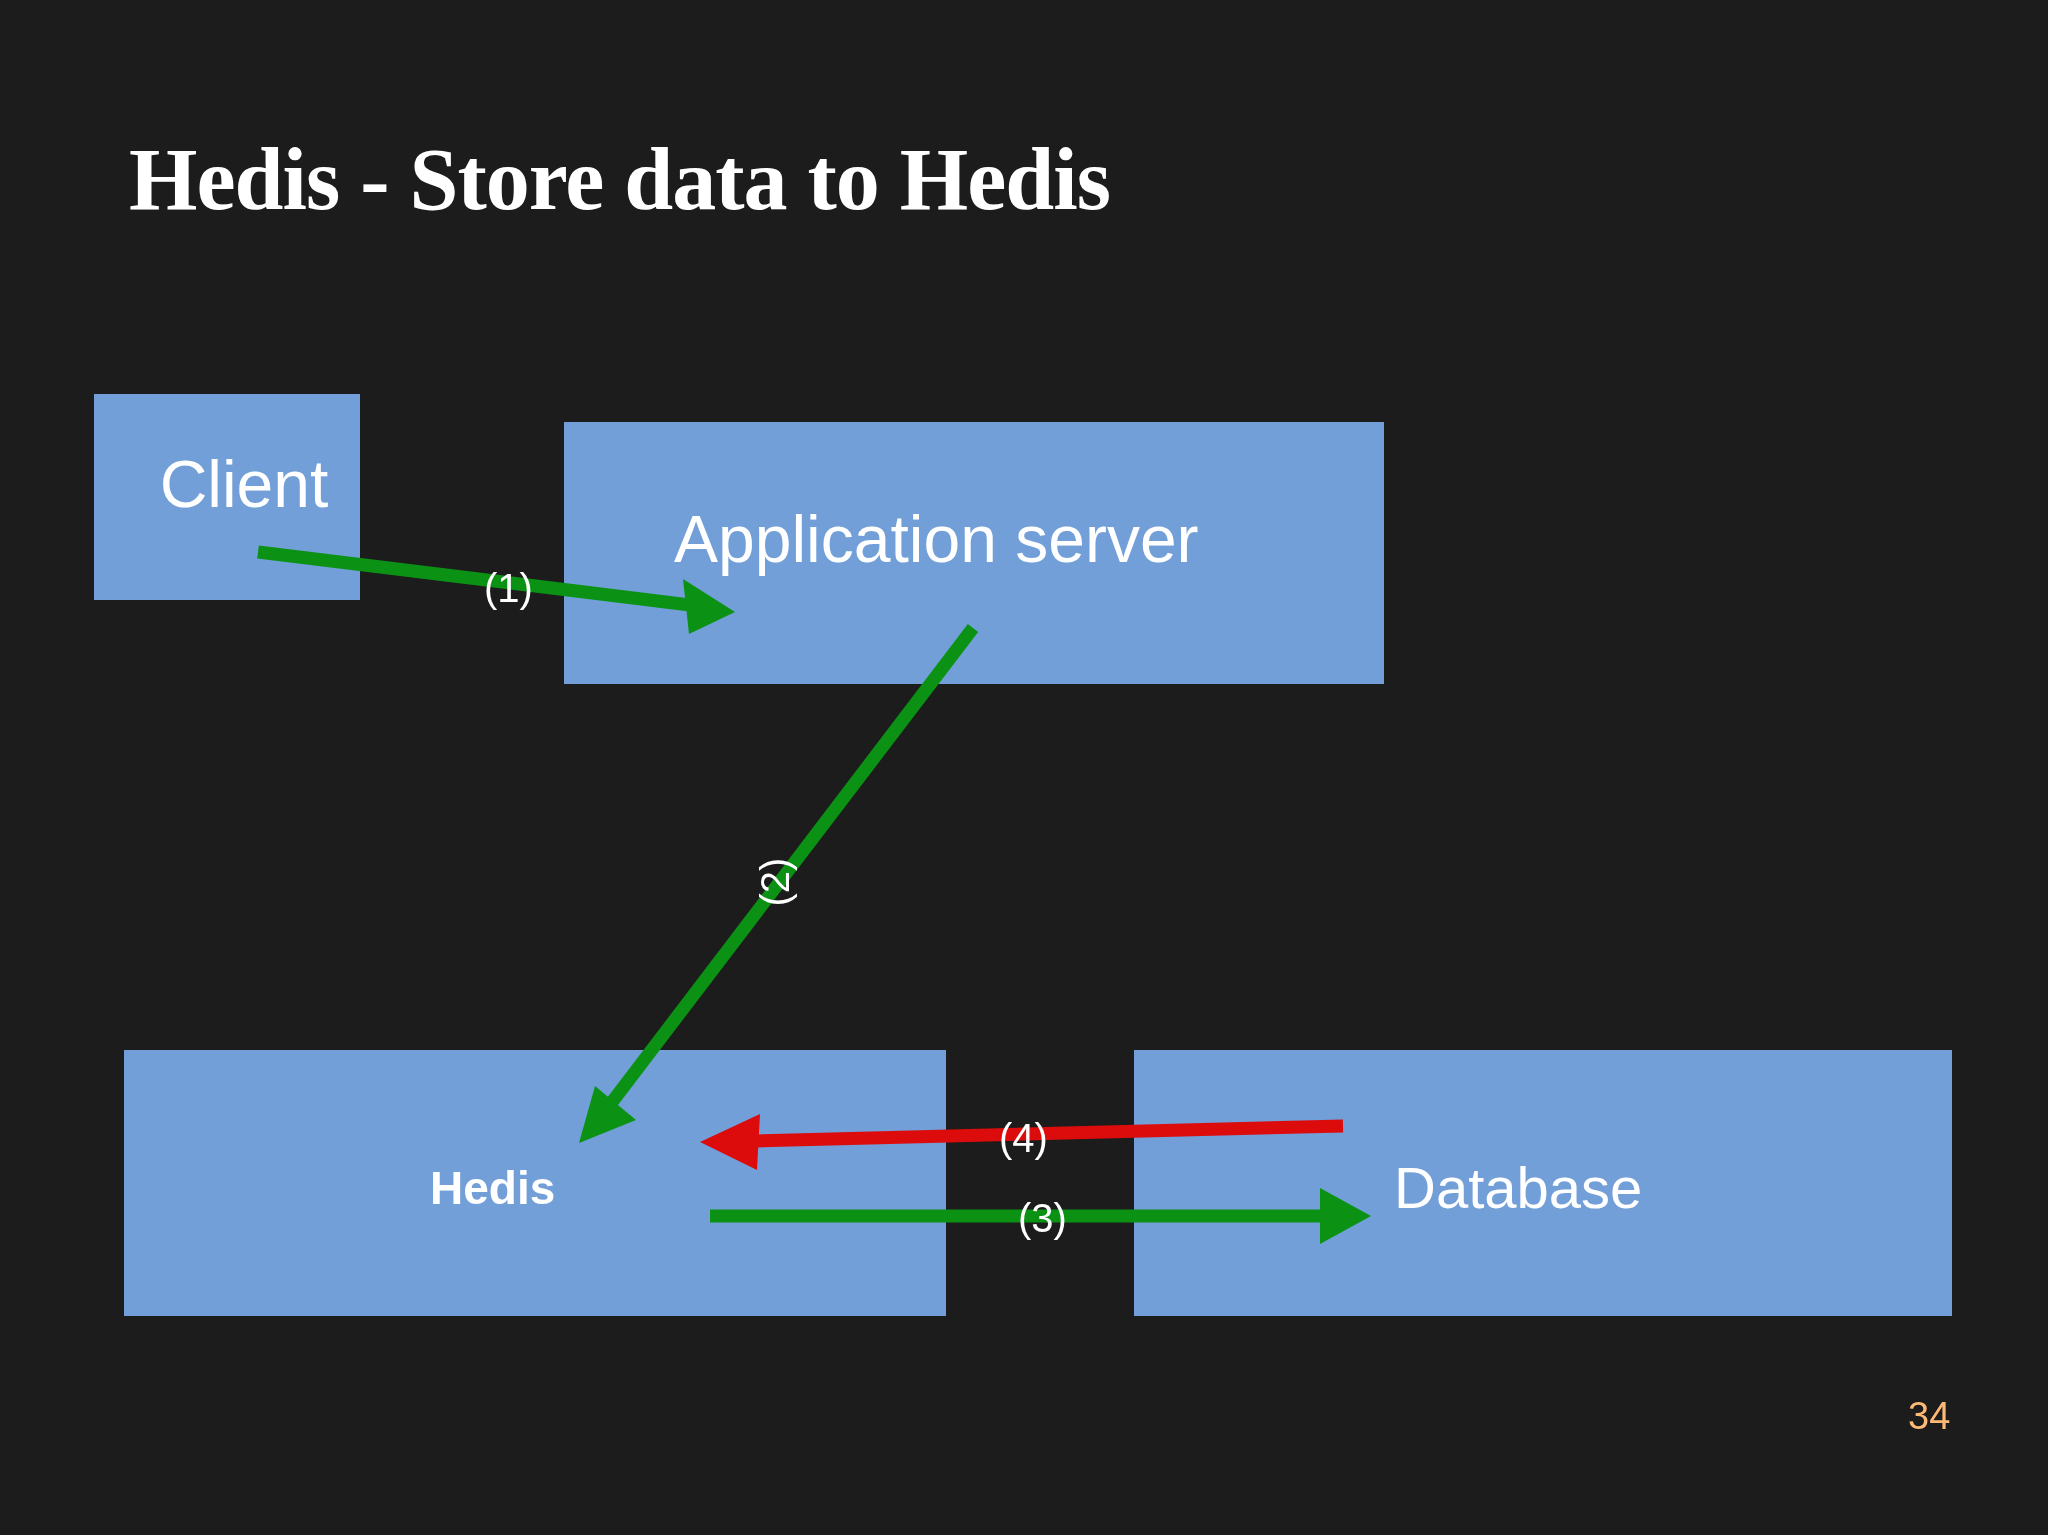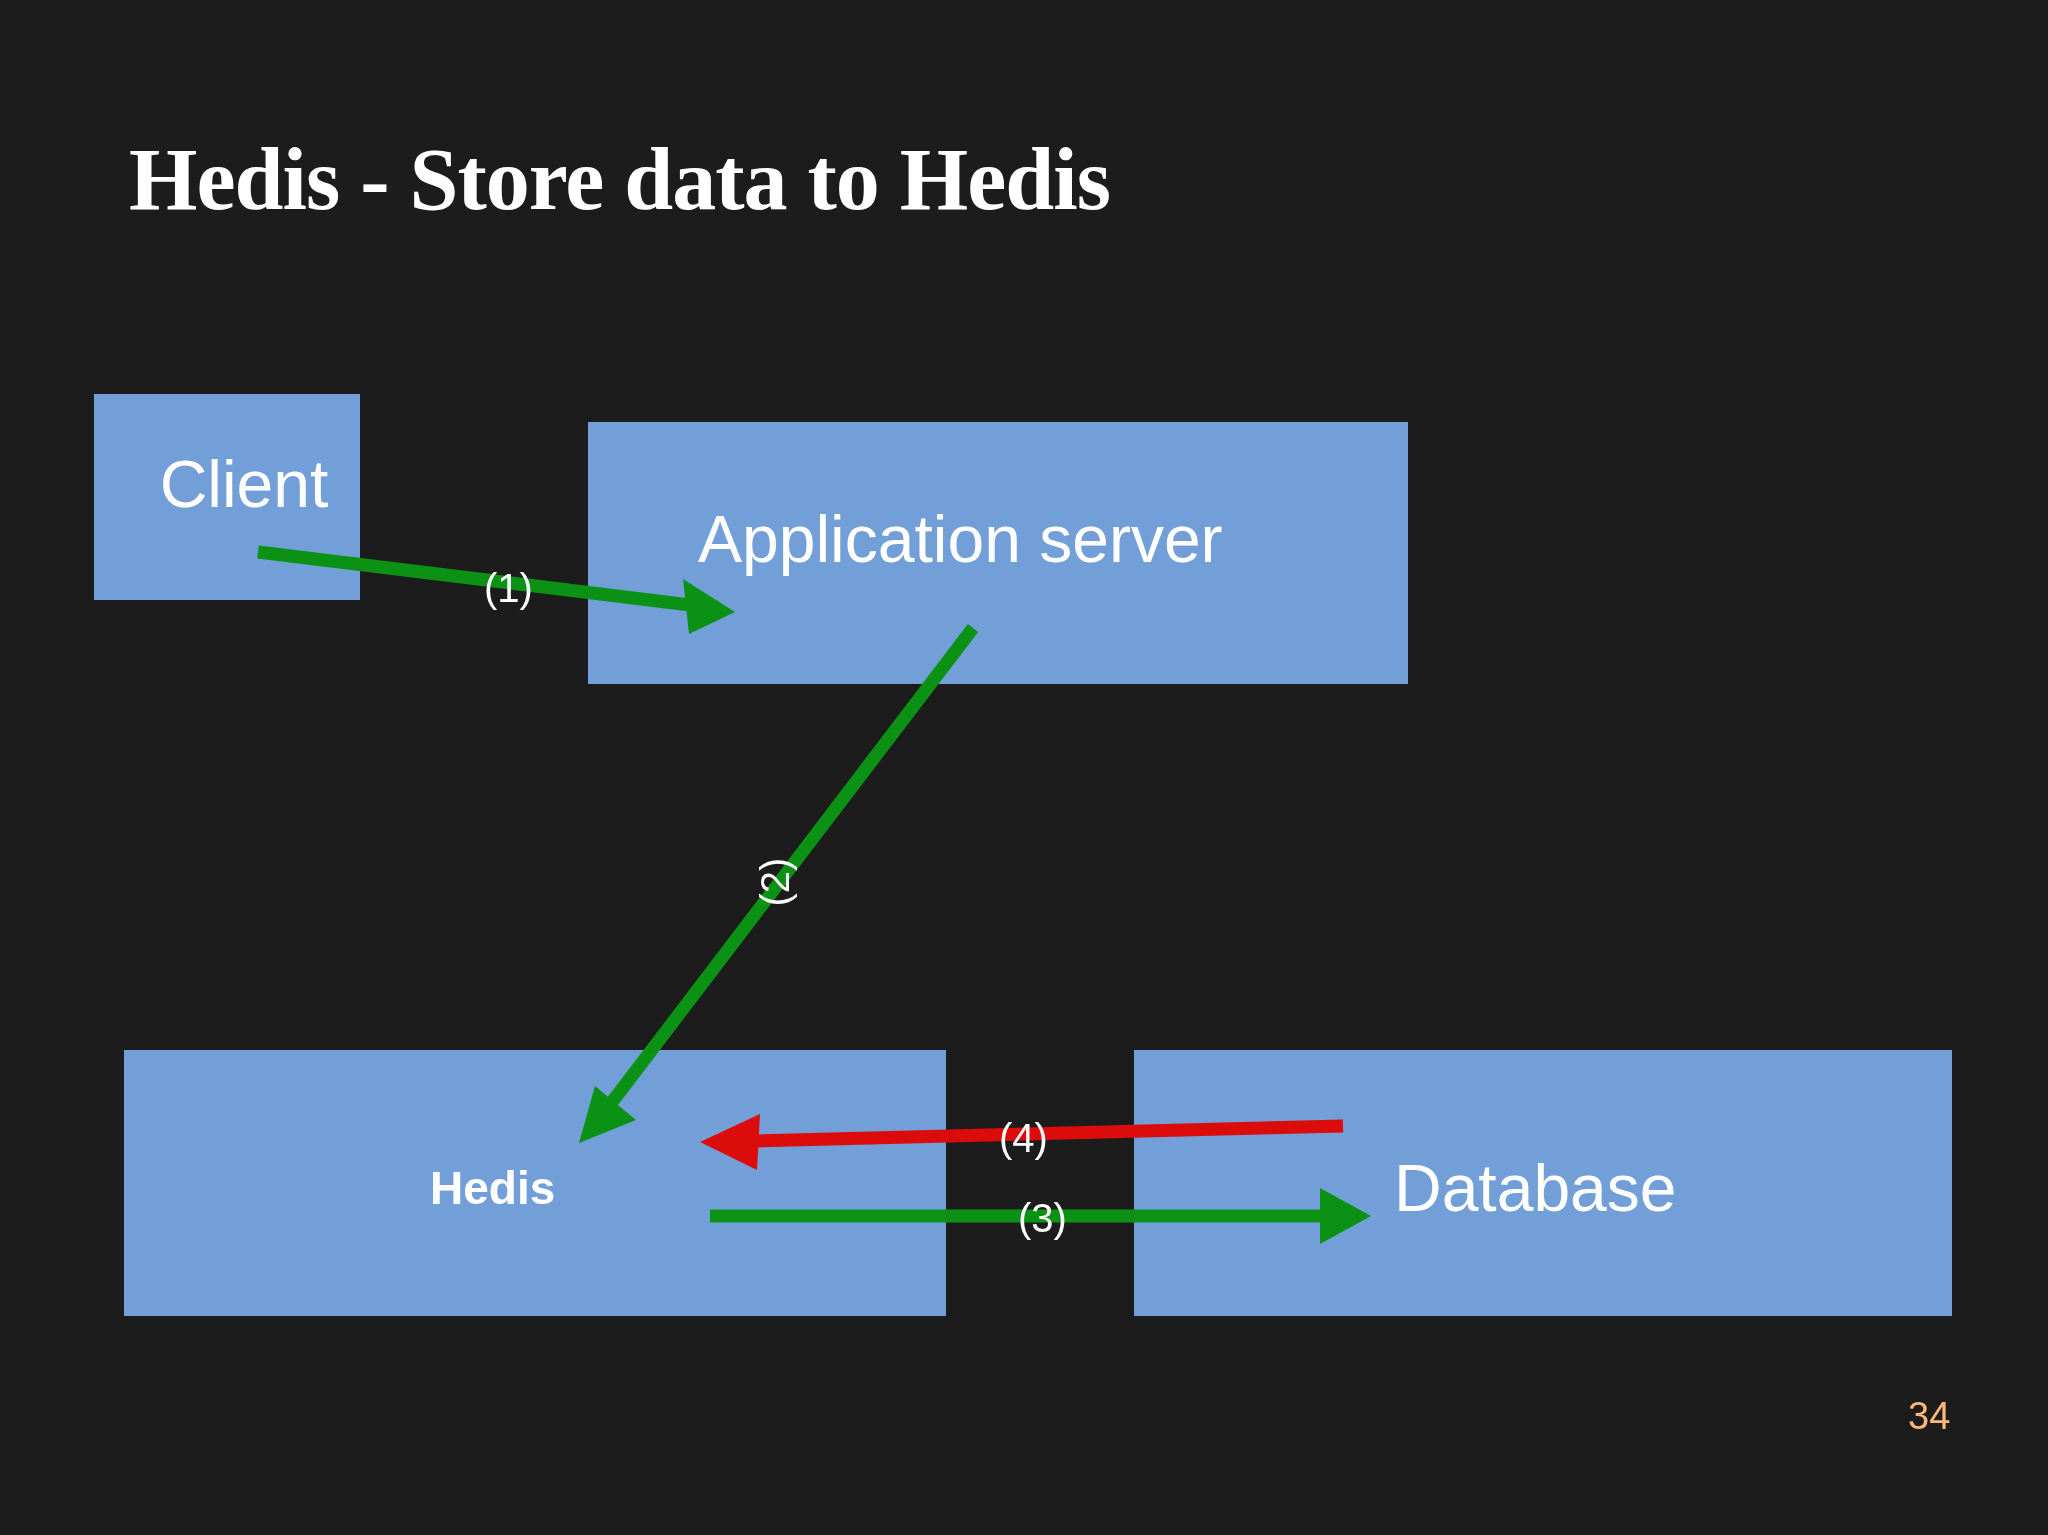--- a/index.html
+++ b/index.html
@@ -52,21 +52,21 @@
     left: 94px;
     top: 394px;
     width: 266px;
     height: 206px;
     justify-content: center;
     padding-left: 34px;
   }
   #box-client .node-label { font-size: 66px; margin-top: -26px; }
 
   #box-appserver {
-    left: 588px;
+    left: 564px;
     top: 422px;
     width: 820px;
     height: 262px;
     justify-content: flex-start;
     padding-left: 110px;
   }
   #box-appserver .node-label { font-size: 66px; margin-top: -28px; }
 
   #box-hedis {
     left: 124px;
@@ -83,21 +83,21 @@
   }
 
   #box-database {
     left: 1134px;
     top: 1050px;
     width: 818px;
     height: 266px;
     justify-content: flex-start;
     padding-left: 260px;
   }
-  #box-database .node-label { font-size: 66px; margin-top: 10px; }
+  #box-database .node-label { font-size: 58px; margin-top: 10px; }
 
   
   #arrow-layer {
     position: absolute;
     left: 0;
     top: 0;
     width: 2048px;
     height: 1535px;
     pointer-events: none;
   }

